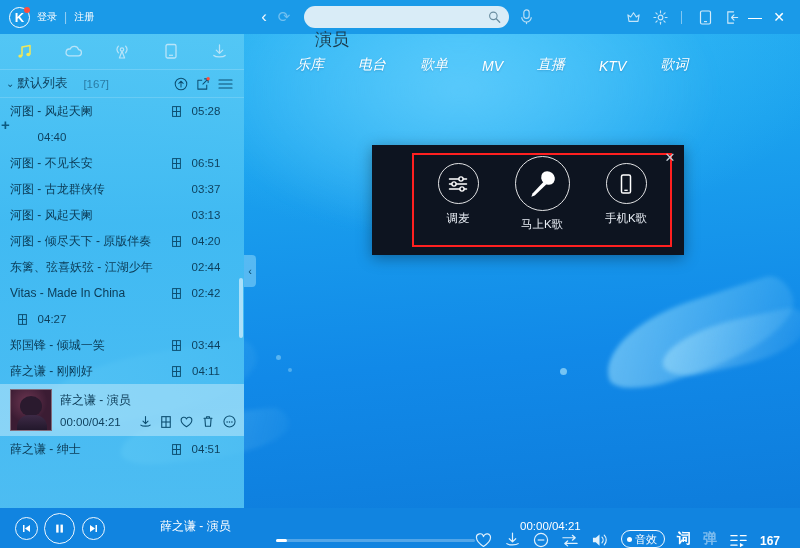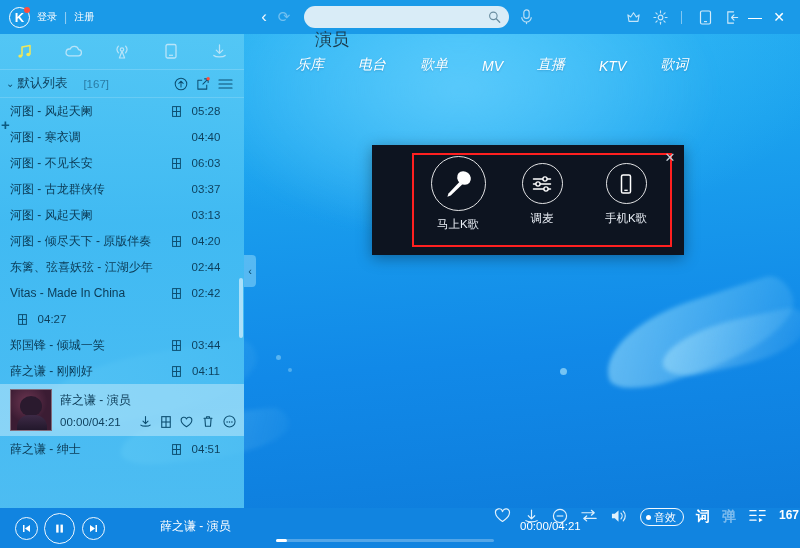--- a/index.html
+++ b/index.html
@@ -345,22 +345,22 @@
   }
   .pl-progress {
     position: absolute; left: 156px; right: 0; bottom: 6px;
     height: 3px; background: rgba(255,255,255,.28); border-radius: 2px;
   }
   .pl-progress .fill {
     position: absolute; left: 0; top: 0; height: 3px; width: 11px;
     background: #ffffff; border-radius: 2px;
   }
   .pl-right {
-    display: flex; align-items: flex-start; gap: 12px;
-    padding-right: 1px; height: 40px;
+    display: flex; align-items: flex-end; gap: 12px;
+    padding-right: 20px; height: 40px;
   }
   .pl-ico { cursor: pointer; display: flex; align-items: center; justify-content: center; }
   .pl-eff {
     border: 1.3px solid rgba(255,255,255,.95);
     border-radius: 10px; height: 18px;
     display: flex; align-items: center; gap: 3px;
     padding: 0 7px 0 5px;
     color: #fff; font-size: 11px; cursor: pointer;
   }
   .pl-eff .dot { width: 5px; height: 5px; border-radius: 50%; background: #fff; }
@@ -536,35 +536,34 @@
           <svg width="9" height="11" viewBox="0 0 9 11">
               <rect x=".6" y=".6" width="7.8" height="9.8" fill="none" stroke="#0d4f72" stroke-width="1"></rect>
               <line x1=".6" y1="5.5" x2="8.4" y2="5.5" stroke="#0d4f72" stroke-width="1"></line>
               <line x1="4.5" y1=".6" x2="4.5" y2="10.4" stroke="#0d4f72" stroke-width="1"></line>
             </svg>
         </span>
         <span class="song-time">05:28</span>
       </div>
 
       <div class="song-row">
-        <span class="song-title">河图 - 寒衣调</span>
         <span class="song-mv"></span>
         <span class="song-time">04:40</span>
       </div>
 
       <div class="song-row">
         <span class="song-title">河图 - 不见长安</span>
         <span class="song-mv">
           <svg width="9" height="11" viewBox="0 0 9 11">
               <rect x=".6" y=".6" width="7.8" height="9.8" fill="none" stroke="#0d4f72" stroke-width="1"></rect>
               <line x1=".6" y1="5.5" x2="8.4" y2="5.5" stroke="#0d4f72" stroke-width="1"></line>
               <line x1="4.5" y1=".6" x2="4.5" y2="10.4" stroke="#0d4f72" stroke-width="1"></line>
             </svg>
         </span>
-        <span class="song-time">06:03</span>
+        <span class="song-time">06:51</span>
       </div>
 
       <div class="song-row">
         <span class="song-title">河图 - 古龙群侠传</span>
         <span class="song-mv"></span>
         <span class="song-time">03:37</span>
       </div>
 
 
       <div class="song-row">
@@ -700,44 +699,44 @@
   </div>
 
   <div class="collapse-handle">‹</div>
 
   <div class="ktv-popup">
     <div class="ktv-inner"></div>
     <div class="ktv-close">✕</div>
 
     <div class="ktv-items">
 
-      <div class="ktv-item big">
-        <div class="ktv-circle big">
-          <svg width="34" height="34" viewBox="0 0 34 34">
-            <ellipse cx="23" cy="11" rx="7.2" ry="6.4" fill="#ffffff" transform="rotate(40 23 11)"></ellipse>
-            <path d="M18.6 14.8L7.5 26.4l-1.1 3.3 3.3-1.1L21.2 17.4z" fill="#ffffff"></path>
-          </svg>
-        </div>
-        <div class="ktv-label">马上K歌</div>
-      </div>
-
       <div class="ktv-item">
         <div class="ktv-circle small">
           <svg width="22" height="20" viewBox="0 0 22 20">
             <g stroke="#ffffff" stroke-width="1.5" stroke-linecap="round">
               <line x1="2.5" y1="5" x2="19.5" y2="5"></line>
               <line x1="2.5" y1="10" x2="19.5" y2="10"></line>
               <line x1="2.5" y1="15" x2="19.5" y2="15"></line>
             </g>
             <circle cx="14" cy="5" r="2.1" fill="#0d1420" stroke="#ffffff" stroke-width="1.4"></circle>
             <circle cx="7" cy="10" r="2.1" fill="#0d1420" stroke="#ffffff" stroke-width="1.4"></circle>
             <circle cx="15" cy="15" r="2.1" fill="#0d1420" stroke="#ffffff" stroke-width="1.4"></circle>
           </svg>
         </div>
         <div class="ktv-label">调麦</div>
+      </div>
+
+      <div class="ktv-item big">
+        <div class="ktv-circle big">
+          <svg width="34" height="34" viewBox="0 0 34 34">
+            <ellipse cx="23" cy="11" rx="7.2" ry="6.4" fill="#ffffff" transform="rotate(40 23 11)"></ellipse>
+            <path d="M18.6 14.8L7.5 26.4l-1.1 3.3 3.3-1.1L21.2 17.4z" fill="#ffffff"></path>
+          </svg>
+        </div>
+        <div class="ktv-label">马上K歌</div>
       </div>
 
       <div class="ktv-item">
         <div class="ktv-circle small">
           <svg width="16" height="22" viewBox="0 0 16 22">
             <rect x="3.5" y="2" width="9" height="18" rx="1.6" fill="none" stroke="#ffffff" stroke-width="1.5"></rect>
             <line x1="6.3" y1="17.3" x2="9.7" y2="17.3" stroke="#ffffff" stroke-width="1.3"></line>
           </svg>
         </div>
         <div class="ktv-label">手机K歌</div>

